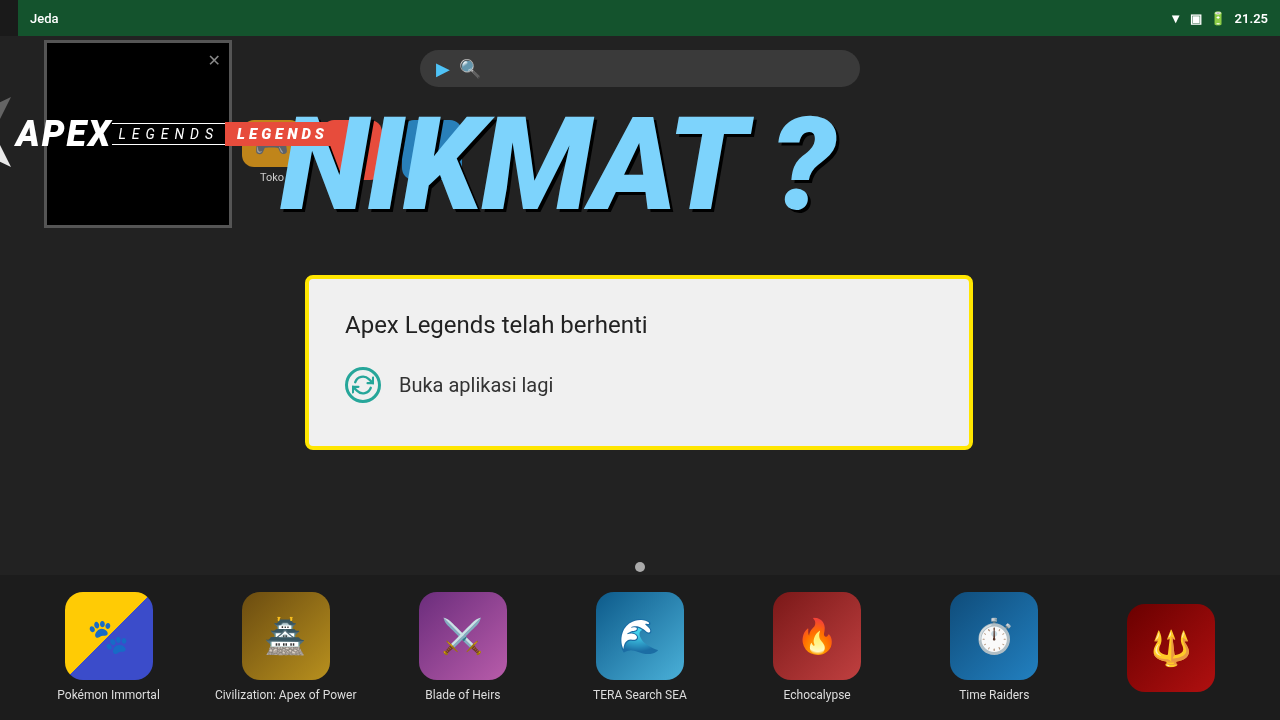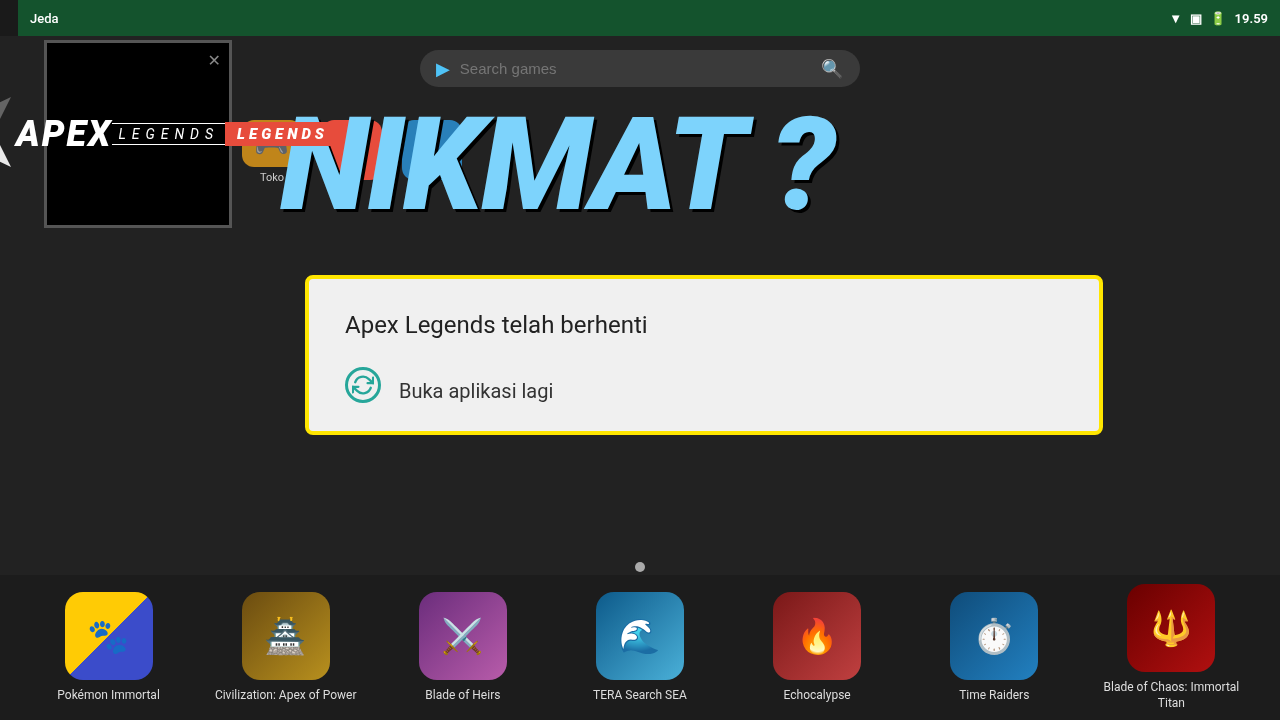--- a/index.html
+++ b/index.html
@@ -174,36 +174,36 @@
       color: #888;
       font-size: 16px;
       cursor: pointer;
     }
 
     
     .dialog-overlay {
       position: absolute;
       top: 275px;
       left: 305px;
-      width: 798px;
+      width: 668px;
       background: #f0f0f0;
       border: 4px solid #FFE600;
       border-radius: 8px;
-      padding: 32px 36px 28px 36px;
+      padding: 32px 36px 43px 36px;
       z-index: 80;
     }
     .dialog-title {
       font-size: 24px;
       color: #222;
       font-weight: 400;
       margin-bottom: 28px;
     }
     .dialog-action {
       display: flex;
-      align-items: flex-end;
+      align-items: center;
       gap: 18px;
       cursor: pointer;
       margin-top: 12px;
     }
     .refresh-icon {
       width: 36px;
       height: 36px;
       border: 3px solid #26a69a;
       border-radius: 50%;
       display: flex;
@@ -269,30 +269,29 @@
   </style>
 </head>
 <body>
 
 <div class="status-bar">
   <span class="status-bar-left">Jeda</span>
   <div class="status-bar-right">
     <span>▼</span>
     <span>▣</span>
     <span>🔋</span>
-    <span>19.59</span>
+    <span>21.25</span>
   </div>
 </div>
 
 <div class="main-bg"></div>
 
 <div class="search-bar-container">
   <div class="search-bar">
     <span class="play-icon">▶</span>
-    <input class="search-input" type="text" placeholder="Search games" style="">
     <span class="search-mag">🔍</span>
   </div>
 </div>
 
 <div class="apex-logo">
   <span class="apex-x">✕</span>
   <div style="position:relative; display:flex; flex-direction:row; align-items:center;">
 
     <div style="width:80px;height:80px;position:relative;margin-bottom:4px;">
       <svg width="80" height="80" viewBox="0 0 80 80">
@@ -379,16 +378,15 @@
     <div class="game-icon" style="background: linear-gradient(135deg, #0f4c7a, #2280c0);">
       <span style="font-size:34px;">⏱️</span>
     </div>
     <span class="game-label">Time Raiders</span>
   </div>
 
   <div class="game-item">
     <div class="game-icon" style="background: linear-gradient(135deg, #6a0000, #b01010);">
       <span style="font-size:34px;">🔱</span>
     </div>
-    <span class="game-label">Blade of Chaos: Immortal Titan</span>
   </div>
 
 </div>
 
 </body></html>

